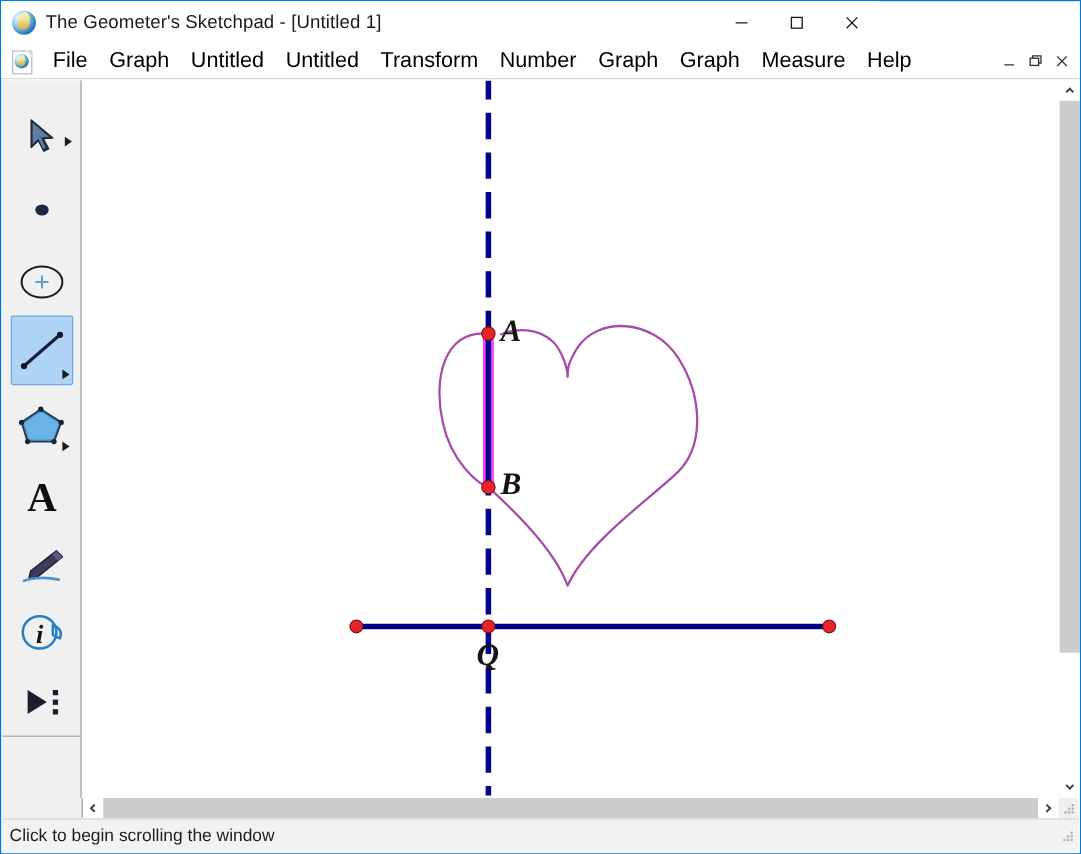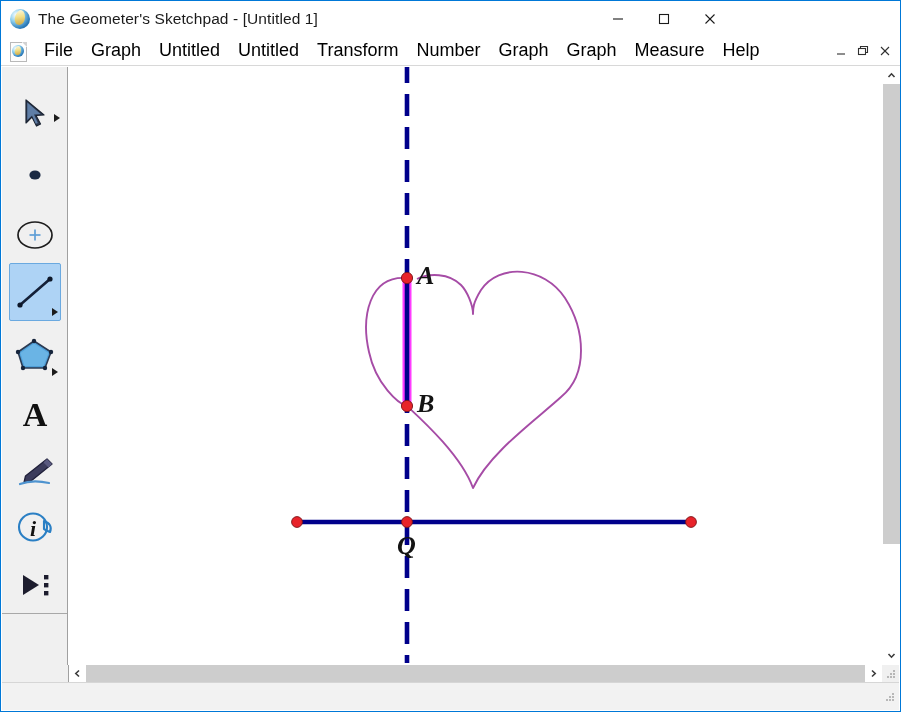--- a/index.html
+++ b/index.html
@@ -384,20 +384,21 @@
       <i style="left:8px;top:2px;"></i>
       <i style="left:5px;top:5px;"></i>
         <i style="left:8px;top:5px;"></i>
       <i style="left:2px;top:8px;"></i>
         <i style="left:5px;top:8px;"></i>
         <i style="left:8px;top:8px;"></i>
     </div>
   </div>
 
   <div class="statusbar">
+    <div class="status-text">Click to begin scrolling the window</div>
     <div class="grip" style="right:3px;bottom:7px;">
       <i style="left:8px;top:2px;"></i>
       <i style="left:5px;top:5px;"></i>
         <i style="left:8px;top:5px;"></i>
       <i style="left:2px;top:8px;"></i>
         <i style="left:5px;top:8px;"></i>
         <i style="left:8px;top:8px;"></i>
     </div>
   </div>
 

